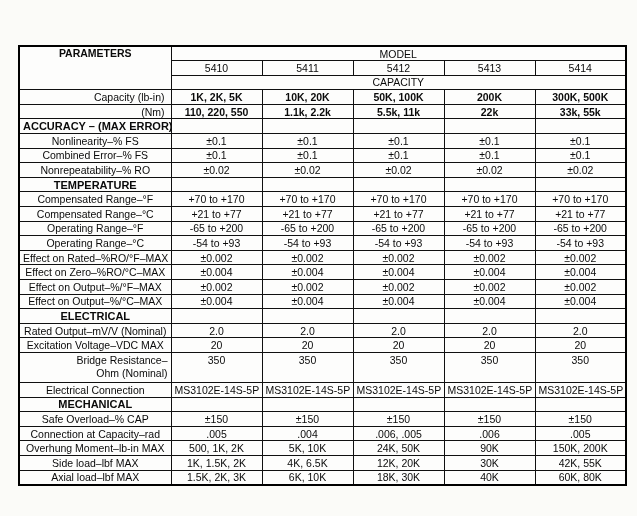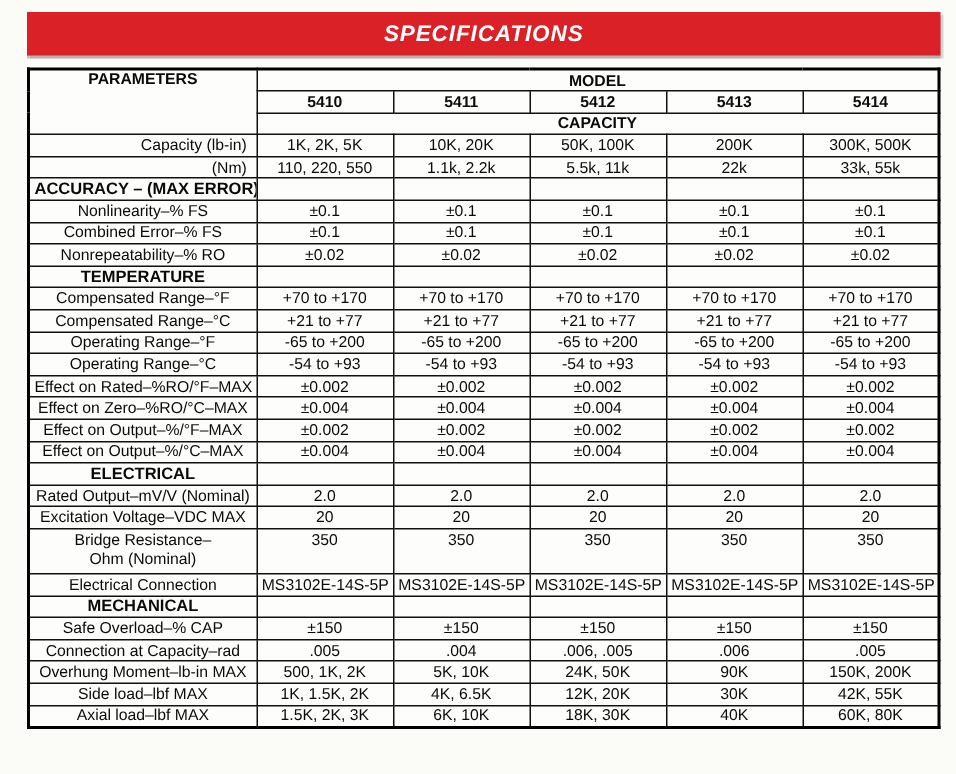--- a/index.html
+++ b/index.html
@@ -39,38 +39,35 @@
     padding: 0 3px;
     text-align: center;
     white-space: nowrap;
     overflow: hidden;
   }
   td.params-cell {
     text-align: left; vertical-align: top;
     font-weight: bold; font-size: 12.5px;
     padding: 2px 5px;
   }
-  td.hdr { font-weight: bold; font-size: 10.8px; }
-  td.model-cell { font-weight: bold; font-size: 10.8px; margin-left: 24px; }
+  td.hdr { font-weight: normal; font-size: 10.8px; }
+  td.model-cell { font-weight: normal; font-size: 10.8px; margin-left: 24px; }
   td.label { text-align: left; padding-left: 5px; }
   td.label.right { text-align: right; padding-right: 6px; }
   td.label.boldlab { font-weight: normal; }
   td.label.section { font-weight: bold; font-size: 11px; }
-  td.boldval { font-weight: normal; }
+  td.boldval { font-weight: bold; }
   tr.tall td { height: 30px; vertical-align: top; padding-top: 1px; }
-  tr.tall td.label { line-height: 13.5px; }
+  tr.tall td.label { line-height: 13.5px; text-align: right; }
 </style>
 </head>
 <body>
 
 <div class="page">
 
-  <div class="banner">
-    <span class="banner-title">SPECIFICATIONS</span>
-  </div>
 
   <table class="spec">
     <colgroup>
       <col style="width:152px">
       <col style="width:91px">
         <col style="width:91px">
         <col style="width:91px">
       <col style="width:91px">
         <col style="width:91px">
     </colgroup>

